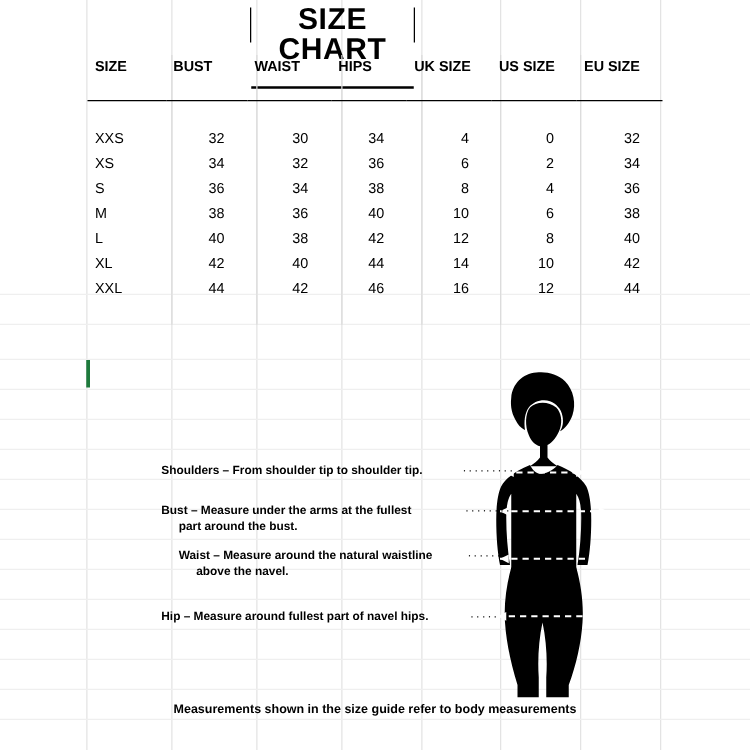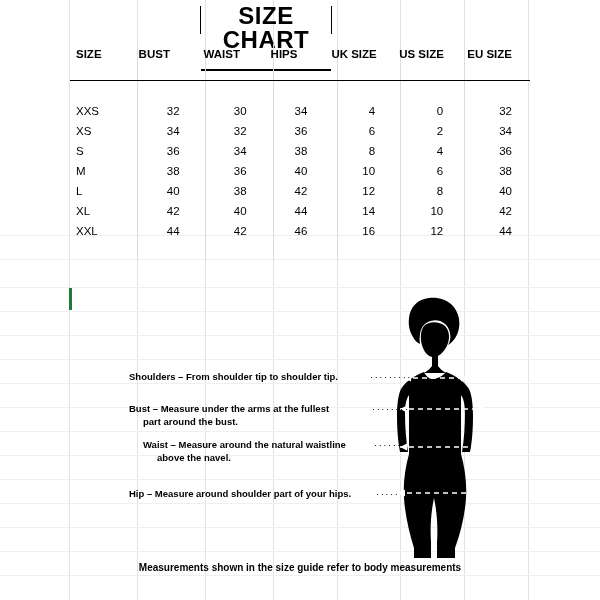--- a/index.html
+++ b/index.html
@@ -352,19 +352,19 @@
   </div>
   <div class="dots" style="left:372px; top:403px;">········</div>
 
   <div class="note" style="left:143px; top:439px; width:240px;">
     <span>Waist – Measure around the natural waistline</span>
     <span class="indent">above the navel.</span>
   </div>
   <div class="dots" style="left:374px; top:439px;">······</div>
 
   <div class="note" style="left:129px; top:488px; width:240px;">
-    <span>Hip – Measure around shoulder part of your hips.</span>
+    <span>Hip – Measure around fullest part of navel hips.</span>
   </div>
   <div class="dots" style="left:376px; top:488px;">·····</div>
 
   <div class="footer-note">Measurements shown in the size guide refer to body measurements</div>
 
 </div>
 
 </body></html>

